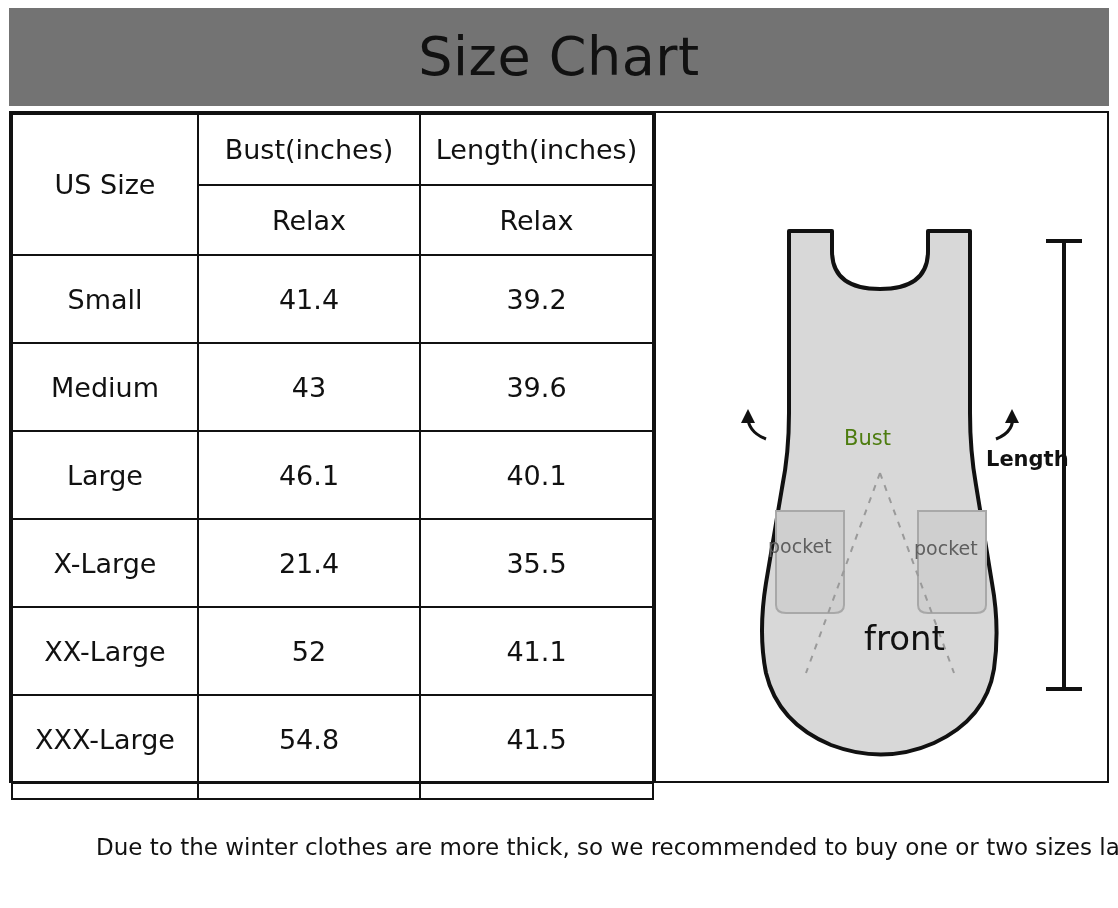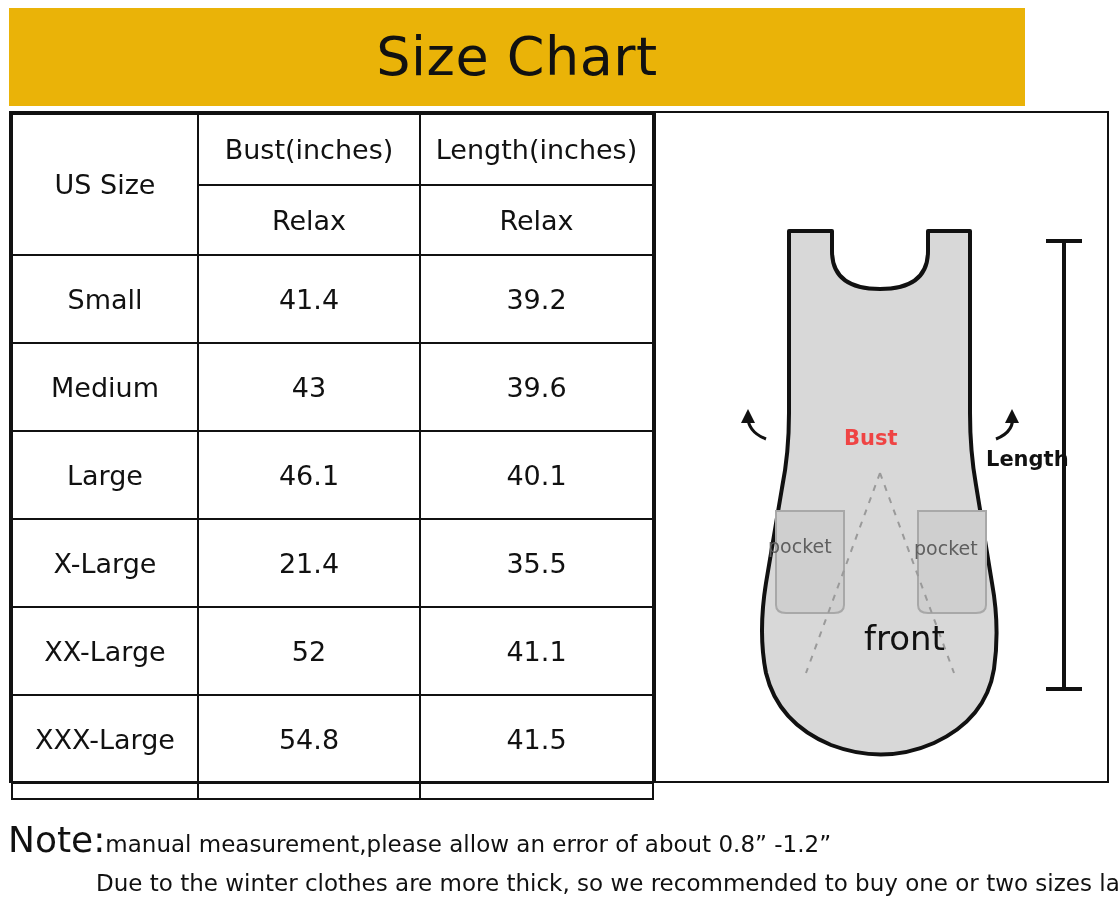--- a/index.html
+++ b/index.html
@@ -19,23 +19,23 @@
     width: 1118px;
     height: 908px;
     box-sizing: border-box;
   }
 
   
   .title-banner {
     position: absolute;
     left: 9px;
     top: 8px;
-    width: 1016px;
+    width: 1100px;
     height: 98px;
-    background: #eab308;
+    background: #737373;
     display: flex;
     align-items: center;
     justify-content: center;
   }
   .title-text {
     font-size: 54px;
     font-weight: 400;
     letter-spacing: 0.5px;
     color: #111111;
     line-height: 1;
@@ -83,22 +83,22 @@
     border-left: 2px solid #111111;
     overflow: hidden;
   }
   .illus svg { display: block; }
 
   .label-bust {
     position: absolute;
     left: 188px;
     top: 313px;
     font-size: 21px;
-    font-weight: bold;
-    color: #ef4444;
+    font-weight: normal;
+    color: #4d7c0f;
   }
   .label-length {
     position: absolute;
     left: 330px;
     top: 334px;
     font-size: 21px;
     font-weight: bold;
     color: #111111;
   }
   .label-front {
@@ -248,20 +248,16 @@
       <div class="label-bust">Bust</div>
       <div class="label-length">Length</div>
       <div class="label-pocket-l">pocket</div>
       <div class="label-pocket-r">pocket</div>
       <div class="label-front">front</div>
     </div>
 
   </div>
 
   <div class="note-block">
-    <div class="note-line1">
-      <span class="note-label">Note:</span>
-      <span class="note-text1">manual measurement,please allow an error of about 0.8”  -1.2”</span>
-    </div>
     <div class="note-line2">Due to the winter clothes are more thick, so we recommended to buy one or two sizes larger</div>
   </div>
 
 </div>
 
 </body></html>

